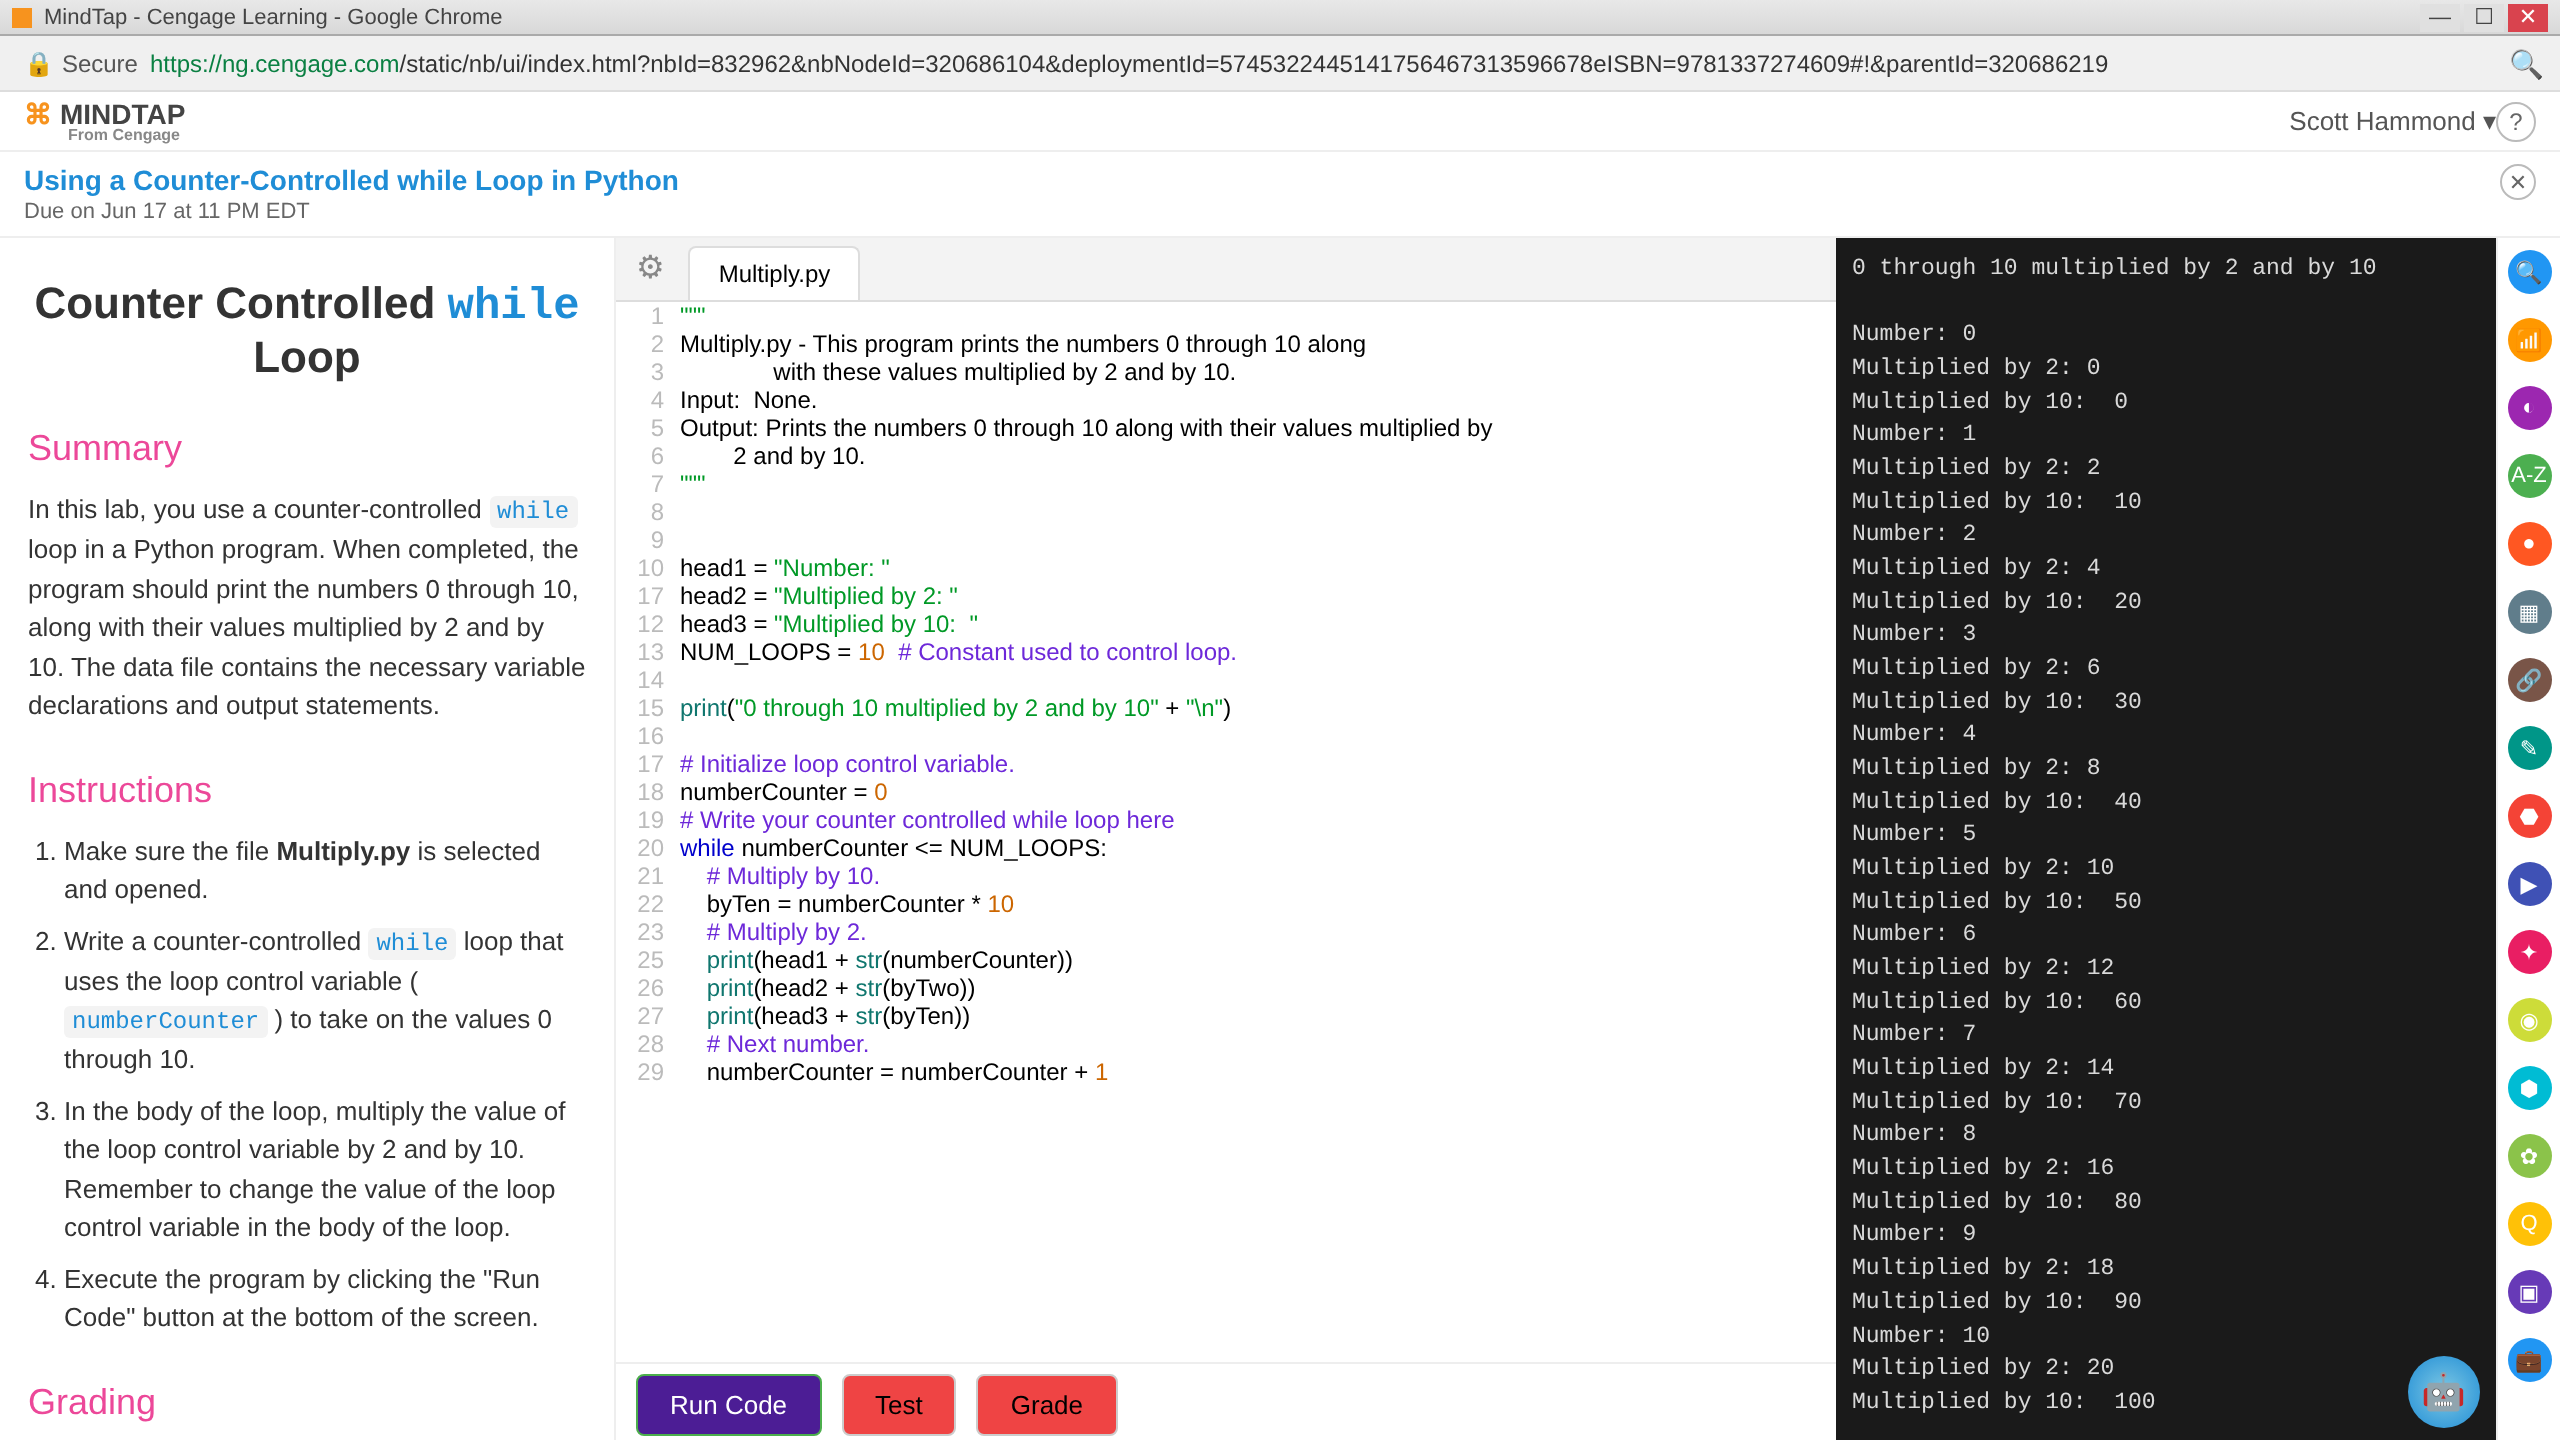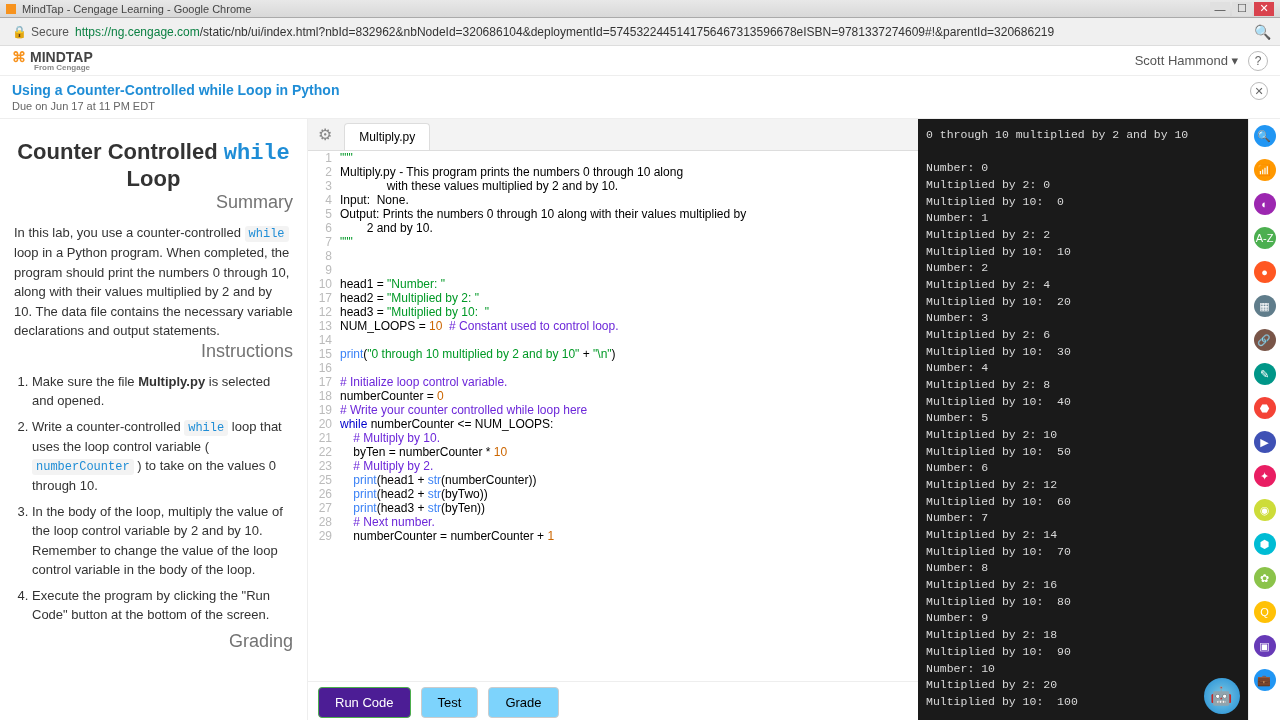--- a/index.html
+++ b/index.html
@@ -17,57 +17,57 @@
 .secure { display: flex; align-items: center; font-size: 12px; color: #555; }
 .lock { color: #0b8043; margin: 0 4px; }
 .url { flex: 1; font-size: 12px; color: #333; margin-left: 6px; }
 .url .domain { color: #0b8043; }
 .mag-icon { color: #666; font-size: 14px; }
 
 .brand-bar { height: 30px; display: flex; align-items: center; padding: 0 12px; border-bottom: 1px solid #eee; }
 .brand { display: flex; align-items: center; font-weight: bold; font-size: 14px; color: #444; }
 .brand .logo { color: #f7931e; margin-right: 4px; font-size: 14px; }
 .brand-sub { font-size: 8px; color: #888; margin-left: 22px; margin-top: -2px; font-weight: bold; }
-.brand-right { margin-left: auto; display: flex; align-items: center; gap: 10px; font-size: 13px; color: #555; }
+.brand-right { margin-left: auto; display: flex; align-items: center; font-size: 13px; color: #555; }
 .help-circle { width: 20px; height: 20px; border: 1px solid #bbb; border-radius: 50%; display: inline-flex; align-items: center; justify-content: center; font-size: 12px; color: #666; }
 
 .lesson-bar { padding: 6px 12px; border-bottom: 1px solid #eee; position: relative; }
 .lesson-title { color: #1f8dd6; font-size: 14px; font-weight: bold; }
 .due { font-size: 11px; color: #666; margin-top: 2px; }
 .close-x { position: absolute; right: 12px; top: 6px; width: 18px; height: 18px; border: 1px solid #bbb; border-radius: 50%; display: flex; align-items: center; justify-content: center; font-size: 11px; color: #666; }
 
 .main { display: flex; height: 604px; }
 
 .left-panel { width: 308px; padding: 20px 14px; overflow-y: auto; border-right: 1px solid #eee; }
 .left-panel h1 { font-size: 22px; font-weight: bold; text-align: center; color: #333; }
 .left-panel h1 .kw { color: #1f8dd6; font-family: 'Courier New', monospace; }
-.left-panel h2 { font-size: 18px; color: #737373; margin-bottom: 10px; font-weight: normal; text-align: right; }
+.left-panel h2 { font-size: 18px; color: #ec4899; margin-top: 22px; margin-bottom: 10px; font-weight: normal; }
 .left-panel p { font-size: 13px; line-height: 1.5; color: #333; }
 .left-panel .code-inline { background: #f3f3f3; color: #1f8dd6; font-family: 'Courier New', monospace; padding: 1px 4px; border-radius: 3px; font-size: 12px; }
 .left-panel ol { margin-left: 18px; margin-top: 6px; }
 .left-panel ol li { font-size: 13px; line-height: 1.5; color: #333; margin-bottom: 6px; }
 .left-panel ol li b { font-weight: bold; }
 
 .center-panel { flex: 1; display: flex; flex-direction: column; background: #fafafa; }
 .editor-tabs { height: 32px; display: flex; align-items: flex-end; padding-left: 10px; background: #f3f3f3; border-bottom: 1px solid #ddd; }
 .editor-tabs .gear { color: #888; margin-right: 12px; margin-bottom: 6px; font-size: 16px; }
 .editor-tab { background: #fff; padding: 6px 14px; font-size: 12px; border: 1px solid #ddd; border-bottom: none; border-radius: 4px 4px 0 0; }
 .editor { flex: 1; background: #fff; font-family: 'Courier New', monospace; font-size: 12px; overflow: auto; }
 .code-row { display: flex; white-space: pre; }
 .gutter { width: 32px; text-align: right; color: #bbb; padding-right: 8px; user-select: none; }
 .code-line { flex: 1; }
 .tok-str { color: #009926; }
 .tok-com { color: #6d28d9; }
 .tok-kw { color: #0000cc; }
 .tok-num { color: #cc6600; }
-.tok-fn { color: #3b82f6; }
+.tok-fn { color: #0f766e; }
 .cursor { border-right: 1px solid #333; }
 
 .bottom-btns { height: 42px; display: flex; align-items: center; padding: 0 10px; gap: 10px; background: #fff; border-top: 1px solid #eee; }
-.btn { padding: 7px 16px; font-size: 13px; border-radius: 4px; border: 1px solid #ccc; background: #7dd3fc; cursor: pointer; }
+.btn { padding: 7px 16px; font-size: 13px; border-radius: 4px; border: 1px solid #ccc; background: #ef4444; cursor: pointer; }
 .btn.primary { background: #4c1d95; color: #fff; border-color: #4cae4c; }
 
 .terminal { width: 330px; background: #1a1a1a; color: #d9d9d9; font-family: 'Courier New', monospace; font-size: 11.5px; padding: 8px; overflow: auto; white-space: pre; line-height: 1.45; }
 
 .right-rail { width: 32px; background: #fff; border-left: 1px solid #eee; display: flex; flex-direction: column; align-items: center; padding-top: 6px; gap: 12px; }
 .rail-icon { width: 22px; height: 22px; border-radius: 50%; display: flex; align-items: center; justify-content: center; font-size: 11px; color: #fff; }
 .r1{background:#2196f3;} .r2{background:#ff9800;} .r3{background:#9c27b0;} .r4{background:#4caf50;}
 .r5{background:#ff5722;} .r6{background:#607d8b;} .r7{background:#795548;} .r8{background:#009688;}
 .r9{background:#f44336;} .r10{background:#3f51b5;} .r11{background:#e91e63;} .r12{background:#cddc39;}
 .r13{background:#00bcd4;} .r14{background:#8bc34a;} .r15{background:#ffc107;} .r16{background:#673ab7;} .r17{background:#2196f3;}

